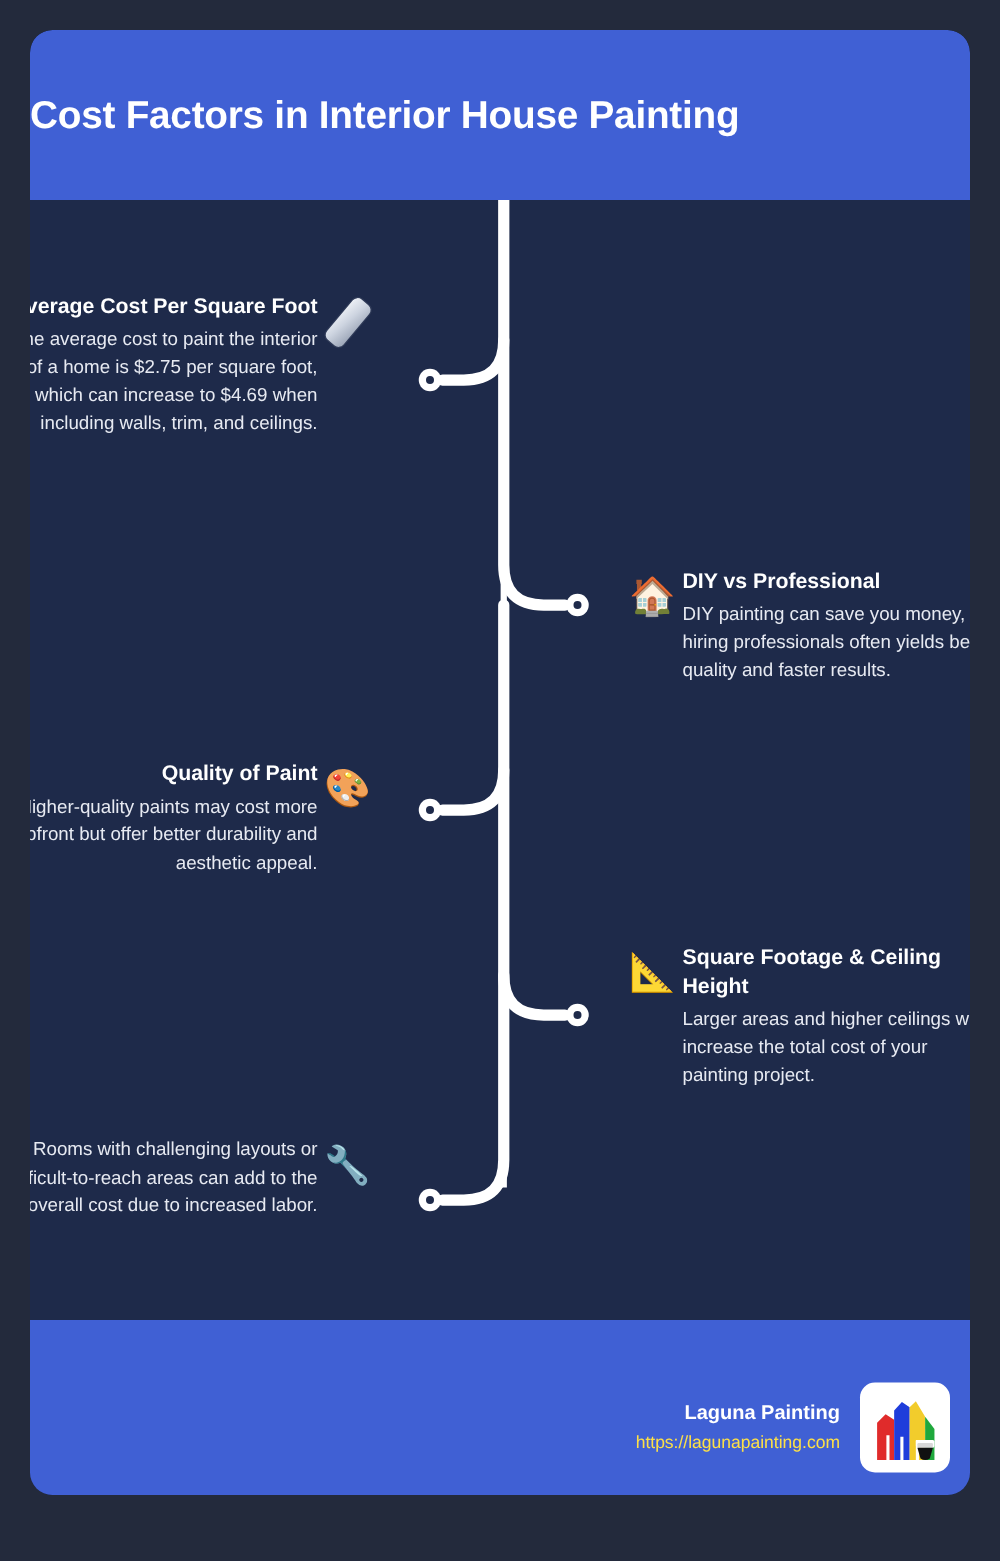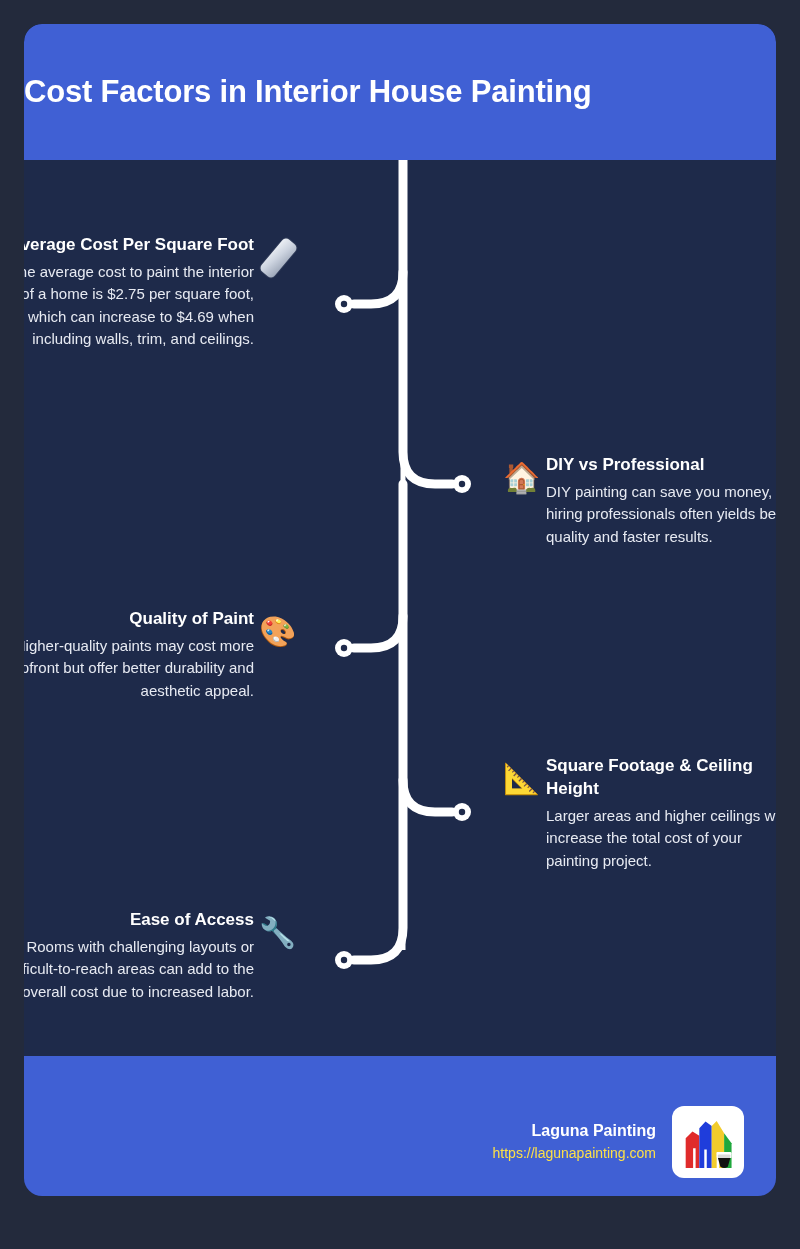--- a/index.html
+++ b/index.html
@@ -100,21 +100,21 @@
   
   .footer{
     position:absolute;
     left:0; top:1032px;
     width:752px; height:172px;
     background:#4060d4;
     border-radius:0 0 18px 18px;
     display:flex;
     align-items:center;
     justify-content:flex-end;
-    padding-right:32px;
+    padding-right:16px;
   }
   .footer-text{ text-align:right; margin-right:16px; }
   .footer-name{
     color:#ffffff;
     font-size:16px;
     font-weight:bold;
     line-height:1.4;
   }
   .footer-url{
     color:#fde047;
@@ -189,21 +189,20 @@
     <div class="row right" style="top:731px;">
       <div class="icon">📐</div>
       <div class="txt">
         <div class="row-title">Square Footage &amp; Ceiling Height</div>
         <div class="row-body">Larger areas and higher ceilings will increase the total cost of your painting project.</div>
       </div>
     </div>
 
     <div class="row left" style="top:885px;">
       <div class="txt">
-        <div class="row-title">Ease of Access</div>
         <div class="row-body">Rooms with challenging layouts or difficult-to-reach areas can add to the overall cost due to increased labor.</div>
       </div>
       <div class="icon">🔧</div>
     </div>
 
     <div class="footer">
       <div class="footer-text">
         <div class="footer-name">Laguna Painting</div>
         <div class="footer-url">https://lagunapainting.com</div>
       </div>

